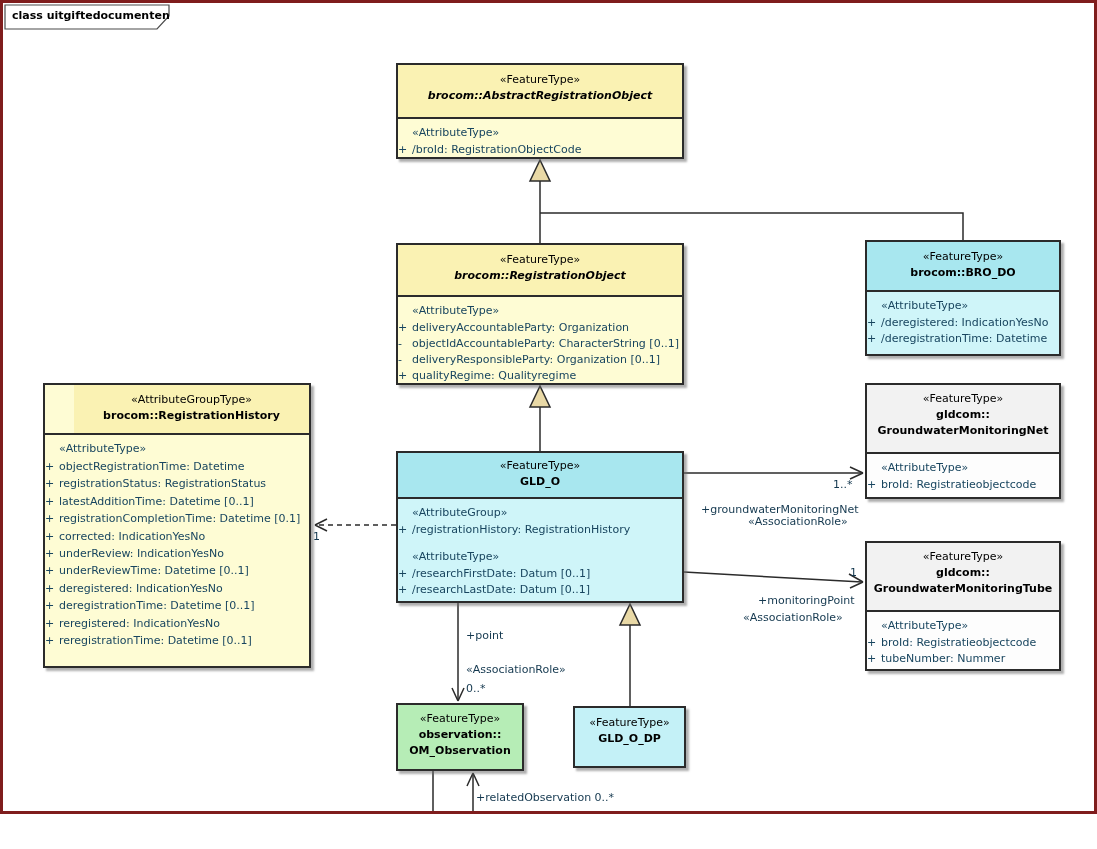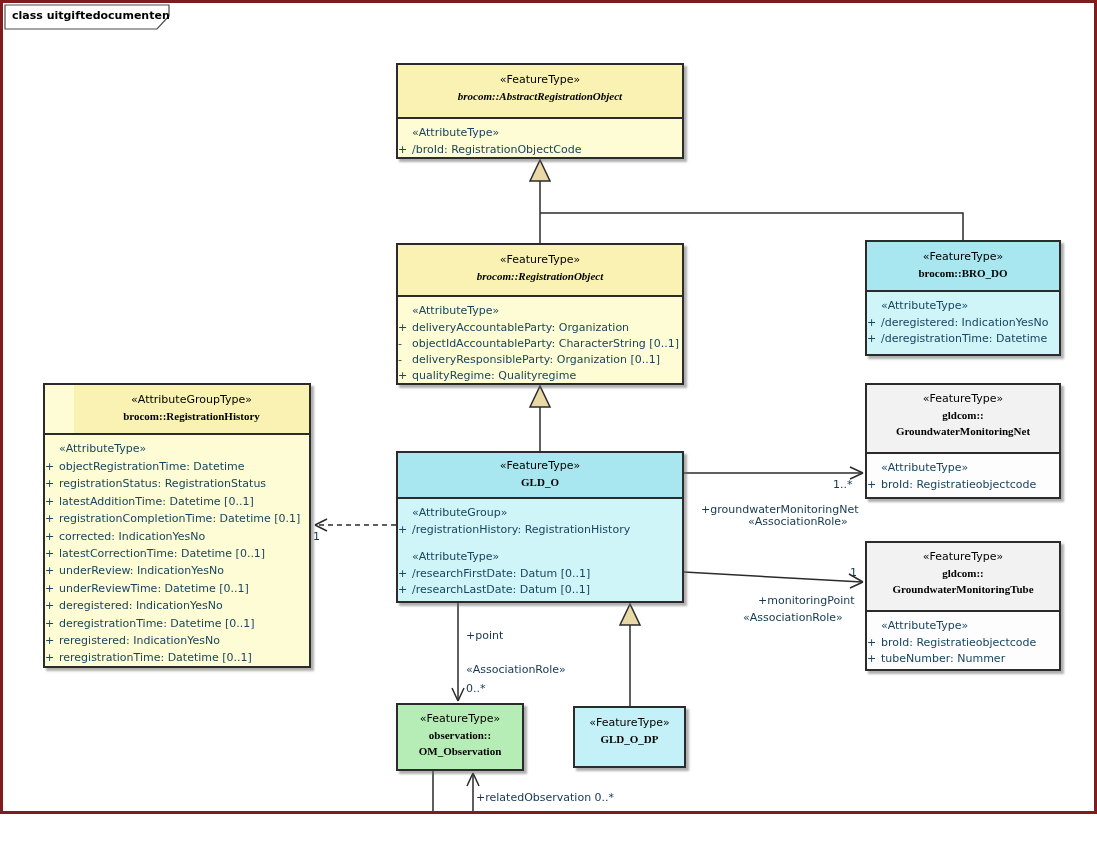--- a/index.html
+++ b/index.html
@@ -11,21 +11,21 @@
   }
   svg.overlay { position:absolute; left:0; top:0; z-index:1; }
 
   .box {
     position:absolute; z-index:2;
     border:2px solid #2b2b2b;
     box-shadow:3px 3px 2px rgba(110,110,110,.55);
     font-size:11px; color:#000; overflow:hidden;
   }
   .head { text-align:center; padding-top:7px; line-height:16px; }
-  .cname { font-weight:bold;font-family:Liberation Serif, serif; }
+  .cname { font-weight:bold; }
   .it { font-style:italic; }
   .sect { border-top:2px solid #2b2b2b; }
   .comp-head { padding:6px 0 2px 14px; line-height:15px; color:#18455F; }
   .attr-row { line-height:16px; white-space:nowrap; color:#18455F; }
   .attr-row .vis { display:inline-block; width:14px; }
   .gap { margin-top:5px; }
   .reghist-rows .attr-row { line-height:17.4px; }
 
   .yellow { background:#FEFCD4; } .yellow .head { background:#FAF2B3; }
   .cyan   { background:#CFF5F9; } .cyan .head   { background:#A8E7EF; }
@@ -118,21 +118,20 @@
       <div>«AttributeGroupType»</div>
       <div class="cname">brocom::RegistrationHistory</div>
     </div>
     <div class="sect reghist-rows">
       <div class="comp-head">«AttributeType»</div>
       <div class="attr-row"><span class="vis">+</span><span>objectRegistrationTime: Datetime</span></div>
       <div class="attr-row"><span class="vis">+</span><span>registrationStatus: RegistrationStatus</span></div>
       <div class="attr-row"><span class="vis">+</span><span>latestAdditionTime: Datetime [0..1]</span></div>
       <div class="attr-row"><span class="vis">+</span><span>registrationCompletionTime: Datetime [0.1]</span></div>
       <div class="attr-row"><span class="vis">+</span><span>corrected: IndicationYesNo</span></div>
-      <div class="attr-row"><span class="vis">+</span><span>latestCorrectionTime: Datetime [0..1]</span></div>
       <div class="attr-row"><span class="vis">+</span><span>underReview: IndicationYesNo</span></div>
       <div class="attr-row"><span class="vis">+</span><span>underReviewTime: Datetime [0..1]</span></div>
       <div class="attr-row"><span class="vis">+</span><span>deregistered: IndicationYesNo</span></div>
       <div class="attr-row"><span class="vis">+</span><span>deregistrationTime: Datetime [0..1]</span></div>
       <div class="attr-row"><span class="vis">+</span><span>reregistered: IndicationYesNo</span></div>
       <div class="attr-row"><span class="vis">+</span><span>reregistrationTime: Datetime [0..1]</span></div>
     </div>
   </div>
 
   <div class="box cyan" style="left:393px; top:448px; width:288px; height:152px;">

